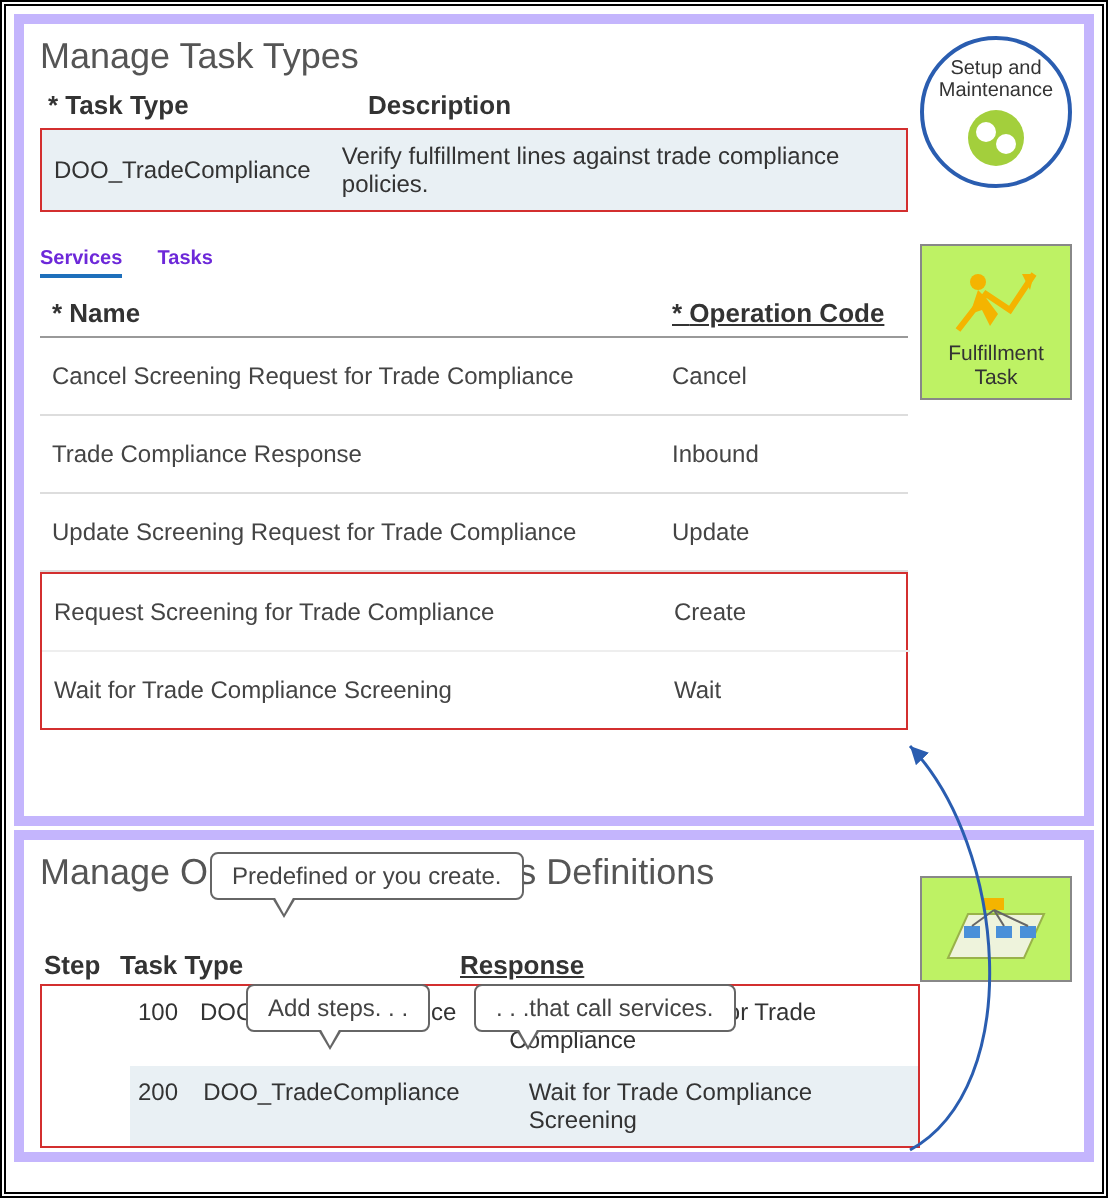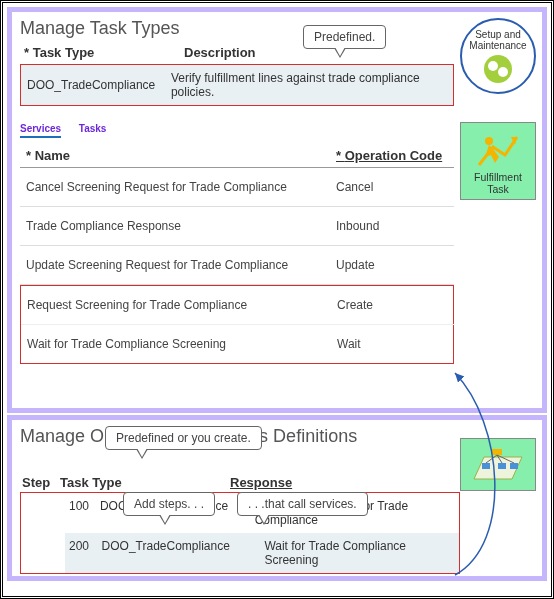--- a/index.html
+++ b/index.html
@@ -167,21 +167,21 @@
     border-top: 9px solid #fff;
   }
   
   .side-icon {
     position: absolute;
     right: 6px;
     text-align: center;
     font-size: 10.5px;
     line-height: 1.1;
     border: 1px solid #888;
-    background: #86efac;
+    background: #bef264;
     padding: 4px 2px;
     width: 76px;
   }
   .circle-icon {
     position: absolute;
     right: 6px;
     top: 6px;
     width: 76px; height: 76px;
     border: 2px solid #2a5db0;
     border-radius: 50%;
@@ -341,24 +341,20 @@
         <rect x="10" y="20" width="8" height="6" fill="#4a90d9"></rect>
         <rect x="26" y="20" width="8" height="6" fill="#4a90d9"></rect>
         <rect x="38" y="20" width="8" height="6" fill="#4a90d9"></rect>
         <line x1="25" y1="12" x2="14" y2="20" stroke="#666"></line>
         <line x1="25" y1="12" x2="30" y2="20" stroke="#666"></line>
         <line x1="25" y1="12" x2="42" y2="20" stroke="#666"></line>
       </svg>
     </div>
   </div>
 
-  <div class="callout c1">
-    <span>Predefined.</span>
-    <span class="tail"></span>
-  </div>
   <div class="callout c2">
     <span>Predefined  or you create.</span>
     <span class="tail"></span>
   </div>
   <div class="callout c3">
     <span>Add steps. . .</span>
     <span class="tail"></span>
   </div>
   <div class="callout c4">
     <span>. . .that call services.</span>

